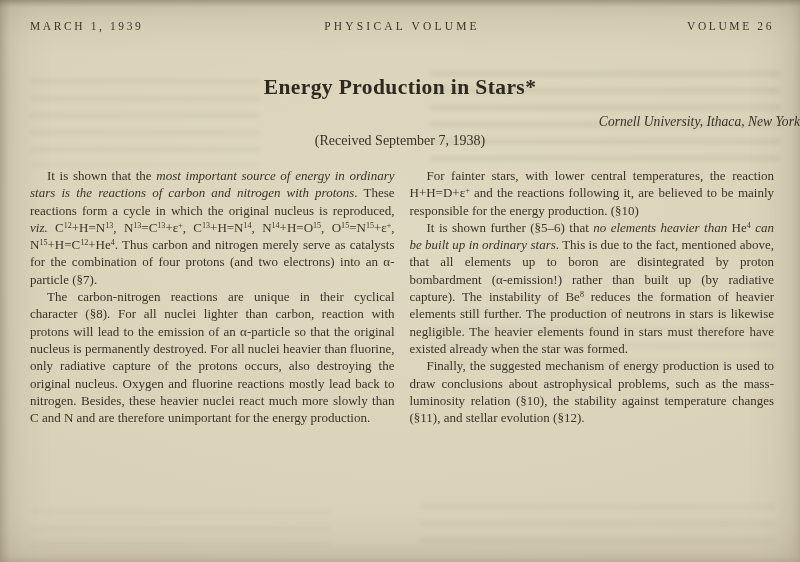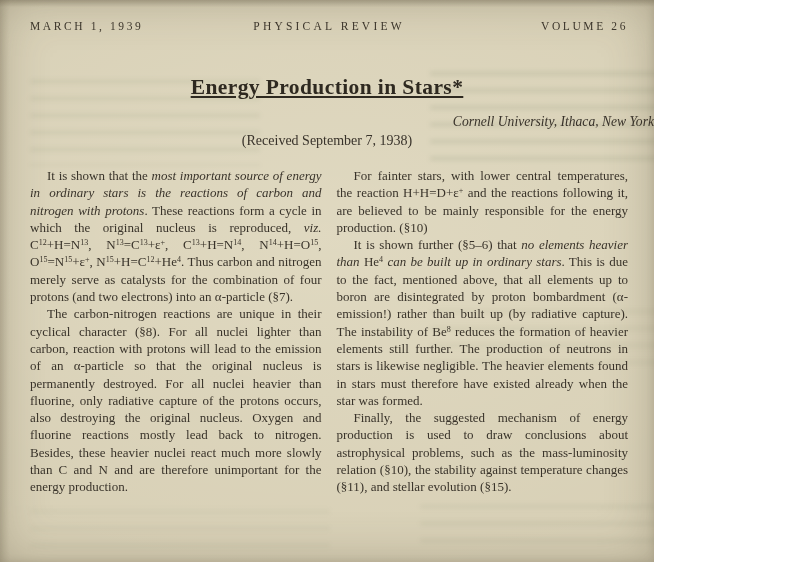--- a/index.html
+++ b/index.html
@@ -1,20 +1,20 @@
 <!DOCTYPE html>
 <html><head>
 <meta charset="utf-8">
 <style>
   html, body { margin: 0; padding: 0; }
   body { width: 800px; height: 562px; overflow: hidden; }
 
   .page {
     position: relative;
-    width: 654px;
+    width: 800px;
     height: 562px;
     background:
       radial-gradient(ellipse 120% 90% at 50% 42%, rgba(255,252,235,0.20), rgba(0,0,0,0) 70%),
       linear-gradient(180deg, rgba(95,85,62,0.30) 0, rgba(95,85,62,0.0) 7px),
       linear-gradient(90deg, rgba(95,85,62,0.14) 0, rgba(95,85,62,0.0) 10px),
       #d8d0b6;
     color: #38322a;
     font-family: "Liberation Serif", serif;
     overflow: hidden;
   }
@@ -44,21 +44,20 @@
   }
   .masthead .left  { flex: 1; text-align: left; }
   .masthead .mid   { flex: 1; text-align: center; letter-spacing: 3.2px; }
   .masthead .right { flex: 1; text-align: right; }
 
   .title {
     position: absolute; top: 61px; left: 0; right: 0;
     text-align: center;
     font-size: 21.5px; font-weight: bold; letter-spacing: .4px;
     color: #2e2920;
-    text-decoration: underline;
   }
   .author {
     position: absolute; top: 97px; left: 0; right: 0;
     text-align: center;
     font-variant: small-caps; letter-spacing: 1.6px;
     font-size: 13px; color: #363128;
   }
   .affiliation {
     position: absolute; top: 114px; left: 0; right: 0;
     text-align: right; font-style: italic;
@@ -92,34 +91,34 @@
 <div class="page">
 
   <div class="ghost" style="top:62px; left:430px; width:350px; height:108px;"></div>
   <div class="ghost" style="top:70px; left:30px; width:230px; height:96px; opacity:.4;"></div>
   <div class="ghost" style="top:300px; left:430px; width:345px; height:70px; opacity:.28;"></div>
   <div class="ghost" style="top:495px; left:420px; width:355px; height:60px; opacity:.35;"></div>
   <div class="ghost" style="top:500px; left:30px; width:300px; height:55px; opacity:.25;"></div>
 
   <div class="masthead">
     <span class="left">MARCH 1, 1939</span>
-    <span class="mid">PHYSICAL REVIEW</span>
+    <span class="mid">PHYSICAL VOLUME</span>
     <span class="right">VOLUME 26</span>
   </div>
 
   <h1 class="title">Energy Production in Stars*</h1>
   <div class="affiliation">Cornell University, Ithaca, New York</div>
   <div class="received">(Received September 7, 1938)</div>
 
   <div class="columns">
     <div class="col">
       <p>It is shown that the <em>most important source of energy in ordinary stars is the reactions of carbon and nitrogen with protons</em>. These reactions form a cycle in which the original nucleus is reproduced, <em>viz.</em> C<sup>12</sup>+H=N<sup>13</sup>, N<sup>13</sup>=C<sup>13</sup>+ε<sup>+</sup>, C<sup>13</sup>+H=N<sup>14</sup>, N<sup>14</sup>+H=O<sup>15</sup>, O<sup>15</sup>=N<sup>15</sup>+ε<sup>+</sup>, N<sup>15</sup>+H=C<sup>12</sup>+He<sup>4</sup>. Thus carbon and nitrogen merely serve as catalysts for the combination of four protons (and two electrons) into an α-particle (§7).</p>
       <p>The carbon-nitrogen reactions are unique in their cyclical character (§8). For all nuclei lighter than carbon, reaction with protons will lead to the emission of an α-particle so that the original nucleus is permanently destroyed. For all nuclei heavier than fluorine, only radiative capture of the protons occurs, also destroying the original nucleus. Oxygen and fluorine reactions mostly lead back to nitrogen. Besides, these heavier nuclei react much more slowly than C and N and are therefore unimportant for the energy production.</p>
     </div>
     <div class="col">
       <p>For fainter stars, with lower central temperatures, the reaction H+H=D+ε<sup>+</sup> and the reactions following it, are believed to be mainly responsible for the energy production. (§10)</p>
       <p>It is shown further (§5–6) that <em>no elements heavier than</em> He<sup>4</sup> <em>can be built up in ordinary stars</em>. This is due to the fact, mentioned above, that all elements up to boron are disintegrated by proton bombardment (α-emission!) rather than built up (by radiative capture). The instability of Be<sup>8</sup> reduces the formation of heavier elements still further. The production of neutrons in stars is likewise negligible. The heavier elements found in stars must therefore have existed already when the star was formed.</p>
-      <p>Finally, the suggested mechanism of energy production is used to draw conclusions about astrophysical problems, such as the mass-luminosity relation (§10), the stability against temperature changes (§11), and stellar evolution (§15).</p>
+      <p>Finally, the suggested mechanism of energy production is used to draw conclusions about astrophysical problems, such as the mass-luminosity relation (§10), the stability against temperature changes (§11), and stellar evolution (§12).</p>
     </div>
   </div>
 
   <div class="vignette"></div>
 </div>
 
 </body></html>

